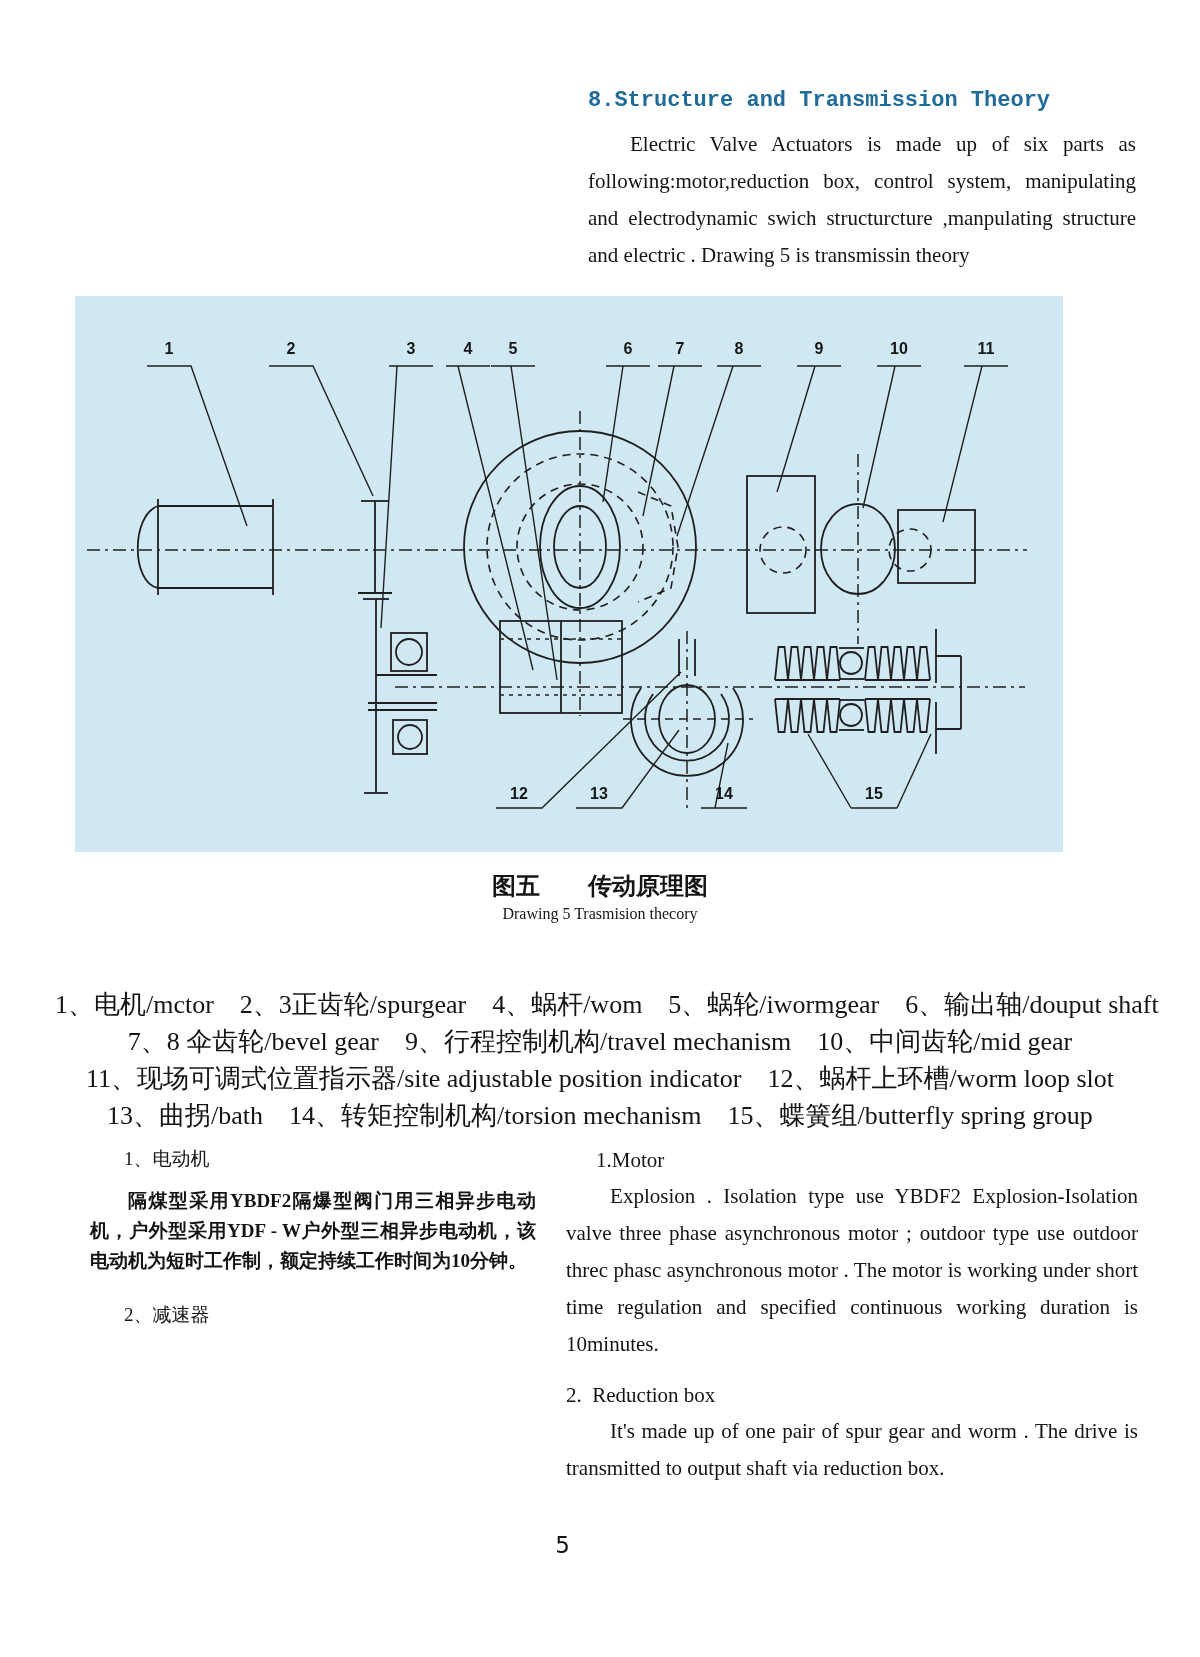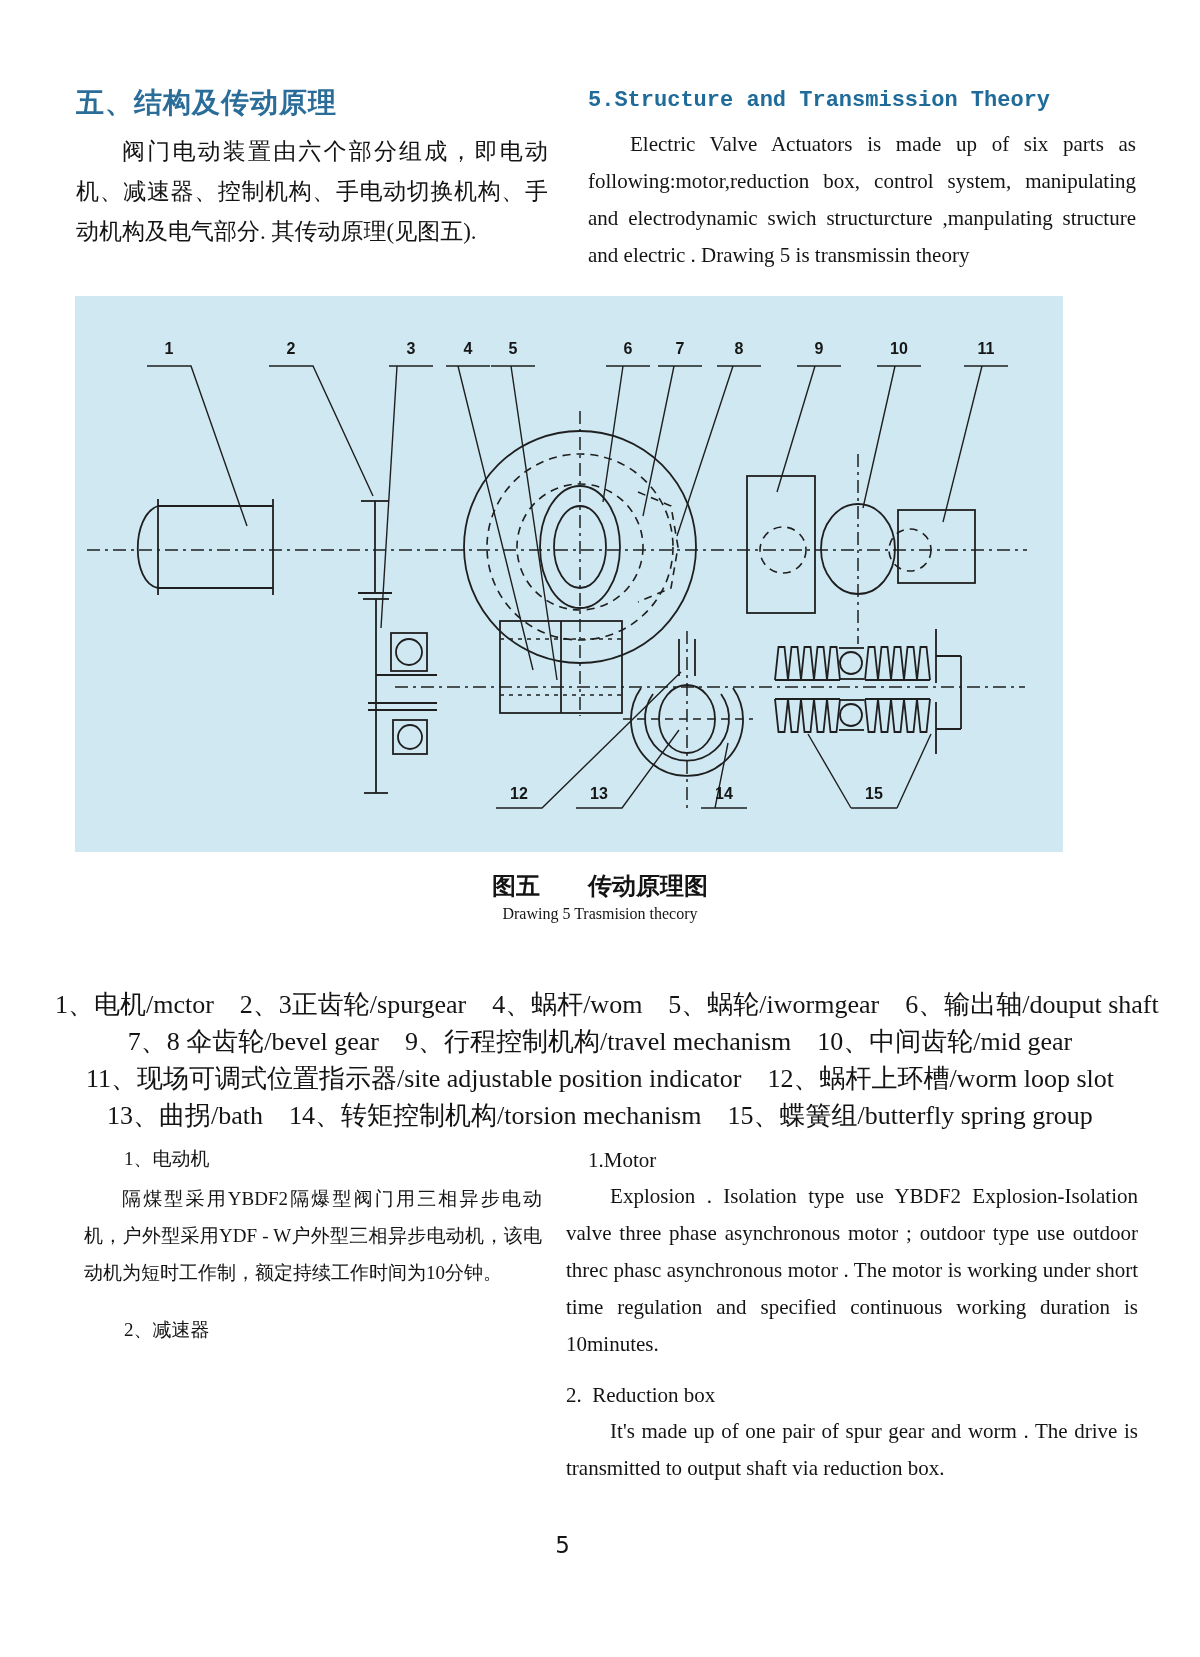--- a/index.html
+++ b/index.html
@@ -19,46 +19,42 @@
   .figure svg { display:block; }
   .cap-cn { position:absolute; left:0; top:870px; width:1200px; text-align:center; font-size:24px; font-weight:700; }
   .cap-en { position:absolute; left:0; top:905px; width:1200px; text-align:center; font-size:16px; }
   
   .parts { position:absolute; left:55px; top:986px; width:1090px; text-align:center; font-size:26px; }
   .parts .pline { line-height:37px; white-space:nowrap; }
   
   .sec-cn { position:absolute; left:76px; top:1146px; width:474px; font-size:19px; }
   .sec-cn .title { margin:0 0 2px 48px; }
   .sec-cn .title2 { margin-top:26px; }
-  .sec-cn p { margin:8px; line-height:37px; text-indent:2em; text-align:justify; }
+  .sec-cn p { margin:14px; line-height:30px; text-indent:2em; text-align:justify;font-weight:bold; }
   .sec-en { position:absolute; left:566px; top:1148px; width:572px; font-size:21px; }
-  .sec-en .title { margin:0 0 5px 22px; }
+  .sec-en .title { margin:0 0 5px 30px; }
   .sec-en .title2 { margin:20px 0 5px 0; }
   .sec-en p { margin:0; line-height:37px; text-indent:2.1em; text-align:justify; }
   .pagenum { position:absolute; left:0; top:1532px; width:1125px; text-align:center; font-size:23px; font-family:"DejaVu Sans","Liberation Sans",sans-serif; }
   
   .st  { stroke:#1f1f1f; fill:none; stroke-width:1.8; }
   .thin{ stroke-width:1.4; }
   .dash{ stroke-dasharray:8 6; stroke-width:1.6; }
   .cdash{ stroke-dasharray:13 5 3 5; stroke-width:1.5; }
   .dot { stroke-dasharray:4 5; stroke-width:1.7; }
   text.num { font:bold 16px "Liberation Sans","DejaVu Sans",sans-serif; fill:#161616; stroke:none; text-anchor:middle; }
 </style>
 </head>
 <body>
 
 <div class="page">
 
-  <div class="intro-cn">
-    <h2>五、结构及传动原理</h2>
-    <p>阀门电动装置由六个部分组成，即电动机、减速器、控制机构、手电动切换机构、手动机构及电气部分. 其传动原理(见图五).</p>
-  </div>
 
   <div class="intro-en">
-    <h2>5.Structure and Transmission Theory</h2>
+    <h2>8.Structure and Transmission Theory</h2>
     <p>Electric Valve Actuators is made up of six parts as following:motor,reduction box, control system, manipulating and electrodynamic swich structurcture ,manpulating structure and electric . Drawing 5 is transmissin theory</p>
   </div>
 
   <div class="figure">
     <svg viewBox="0 0 988 556" width="988" height="556">
 
       <g class="st">
 
         <line class="cdash" x1="12" y1="254" x2="952" y2="254"></line>
         <line class="cdash" x1="320" y1="391" x2="950" y2="391"></line>

